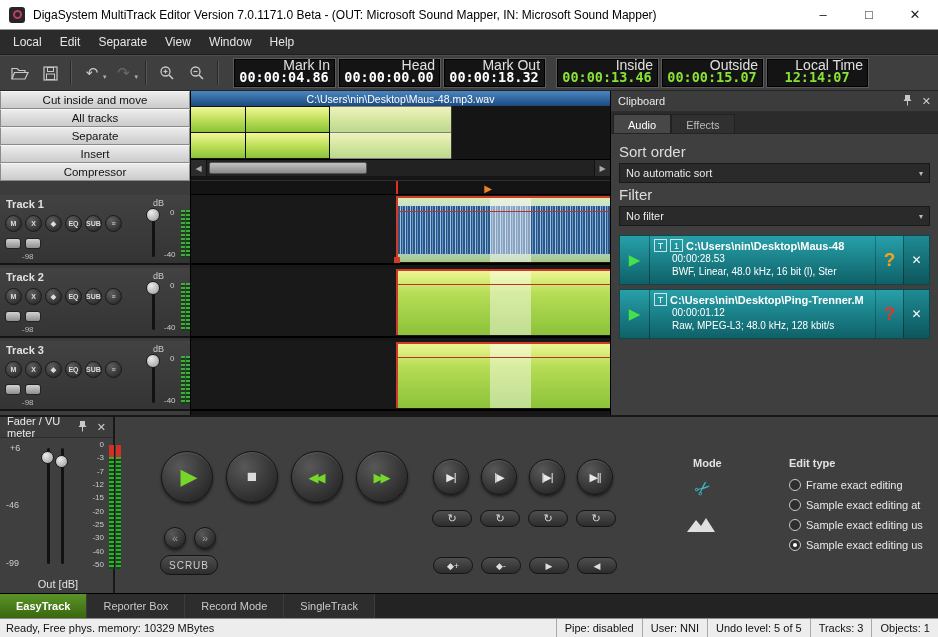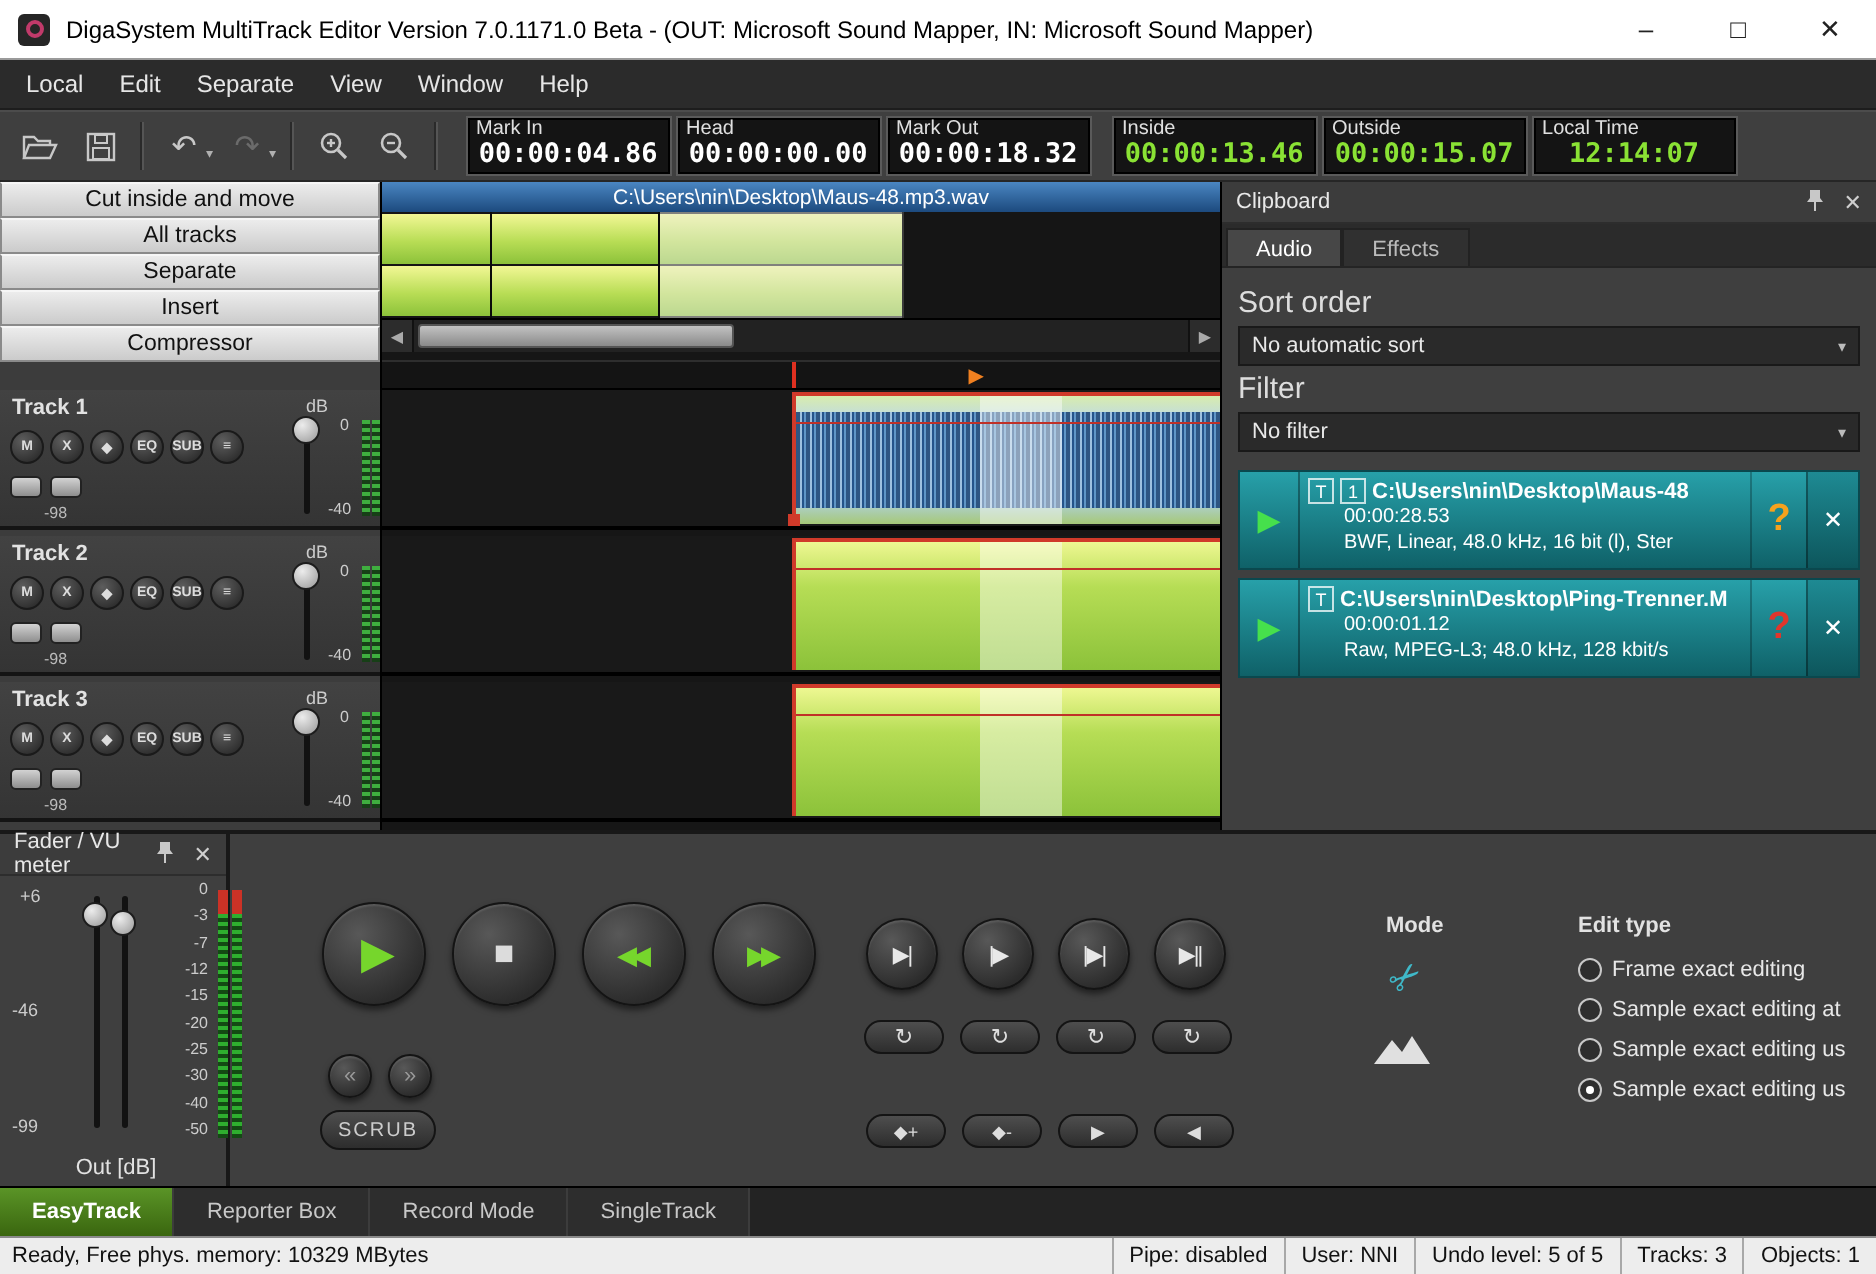--- a/index.html
+++ b/index.html
@@ -29,21 +29,21 @@
   .tb-icon { width:26px; height:26px; display:flex; align-items:center; justify-content:center;
              color:#c8c8c8; margin:0 2px; font-size:15px; }
   .tb-icon.disabled { color:#6b6b6b; }
   .tb-caret { font-size:7px; color:#b0b0b0; margin:8px 2px 0 -4px; }
   .tb-sep { width:0; height:24px; border-left:1px solid #2a2a2a; border-right:1px solid #555;
             margin:0 5px; }
   .time-group { display:flex; margin-left:8px; }
   .time-box { width:103px; height:30px; background:#141414; border:1px solid #5a5a5a;
               box-shadow:inset 0 0 0 1px #000; margin:0 1px; padding:1px 5px 1px 4px;
               display:flex; flex-direction:column; }
-  .time-label { font-size:10px; color:#e0e0e0; text-align:left; line-height:10px; }
+  .time-label { font-size:14px; color:#e0e0e0; text-align:right; line-height:10px; }
   .time-value { font-size:13.5px; font-weight:bold; font-family:"DejaVu Sans Mono",monospace;
                 color:#ffffff; text-align:center; line-height:15px; }
   .time-box.green .time-value { color:#8ae234; }
 
   
   .main { position:absolute; top:91px; left:0; width:938px; height:324px; background:#2e2e2e; }
 
   .left-col { position:absolute; left:0; top:0; width:190px; height:100%; background:#3c3c3c; }
   .tool-btn { height:18px; background:linear-gradient(#ececec,#cbcbcb); border:1px solid #8a8a8a;
               border-top-color:#f6f6f6; margin-bottom:0; font-size:11.5px; color:#111;

